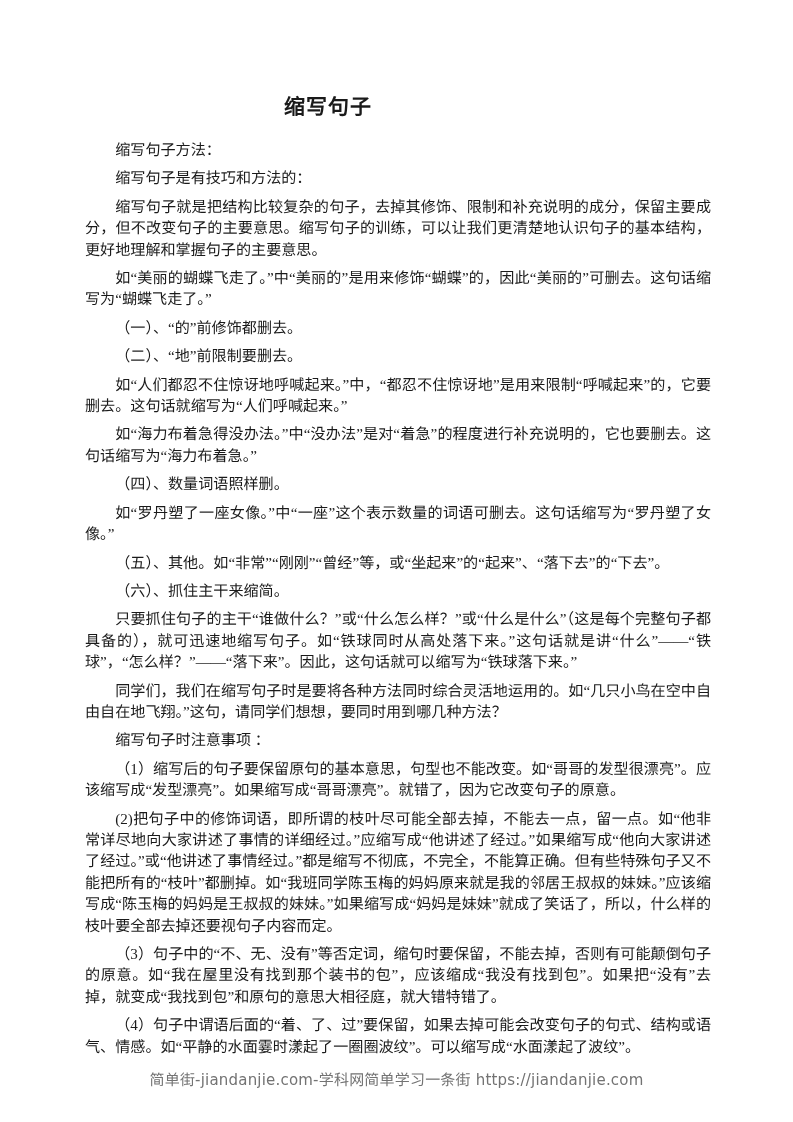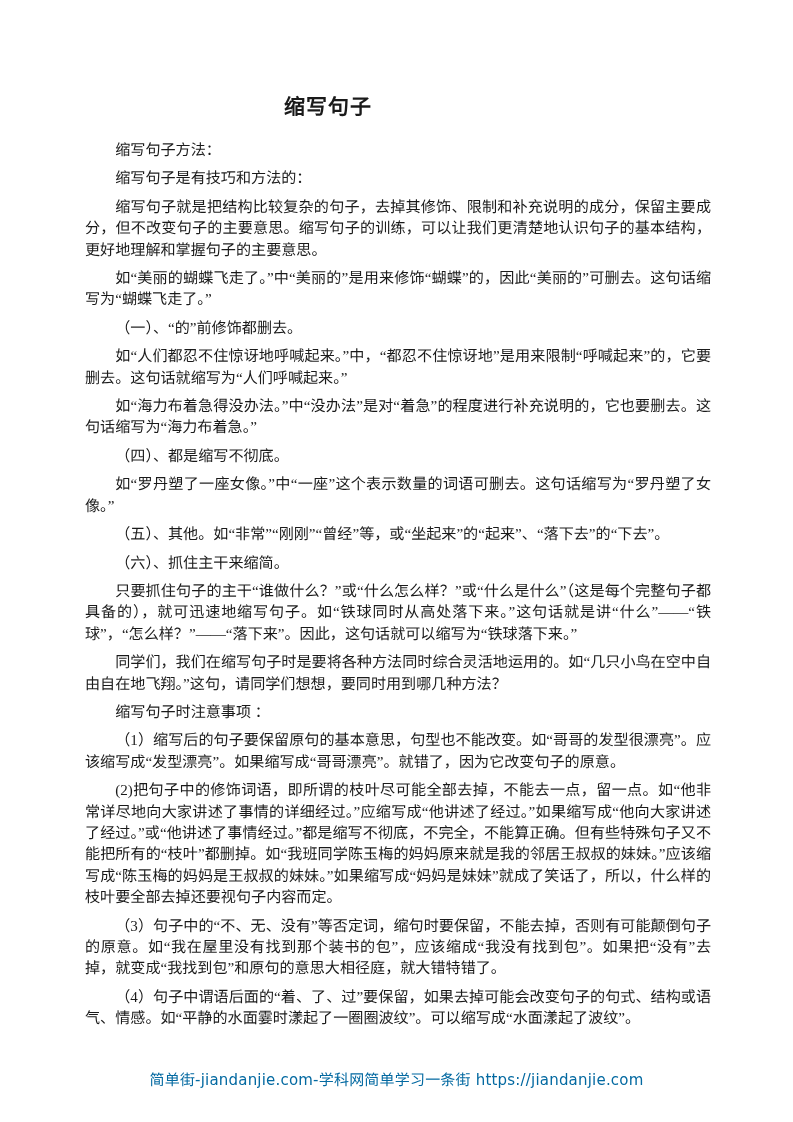--- a/index.html
+++ b/index.html
@@ -68,30 +68,31 @@
 <div class="page">
 
   <h1 class="doc-title">缩写句子</h1>
 
   <div class="body-text">
     <p>缩写句子方法：</p>
     <p>缩写句子是有技巧和方法的：</p>
     <p>缩写句子就是把结构比较复杂的句子，去掉其修饰、限制和补充说明的成分，保留主要成分，但不改变句子的主要意思。缩写句子的训练，可以让我们更清楚地认识句子的基本结构，更好地理解和掌握句子的主要意思。</p>
     <p>如“美丽的蝴蝶飞走了。”中“美丽的”是用来修饰“蝴蝶”的，因此“美丽的”可删去。这句话缩写为“蝴蝶飞走了。”</p>
     <p>（一）、“的”前修饰都删去。</p>
+    <p>（二）、“地”前限制要删去。</p>
     <p>如“人们都忍不住惊讶地呼喊起来。”中，“都忍不住惊讶地”是用来限制“呼喊起来”的，它要删去。这句话就缩写为“人们呼喊起来。”</p>
     <p>如“海力布着急得没办法。”中“没办法”是对“着急”的程度进行补充说明的，它也要删去。这句话缩写为“海力布着急。”</p>
-    <p>（四）、都是缩写不彻底。</p>
+    <p>（四）、数量词语照样删。</p>
     <p>如“罗丹塑了一座女像。”中“一座”这个表示数量的词语可删去。这句话缩写为“罗丹塑了女像。”</p>
     <p>（五）、其他。如“非常”“刚刚”“曾经”等，或“坐起来”的“起来”、“落下去”的“下去”。</p>
     <p>（六）、抓住主干来缩简。</p>
     <p>只要抓住句子的主干“谁做什么？”或“什么怎么样？”或“什么是什么”（这是每个完整句子都具备的），就可迅速地缩写句子。如“铁球同时从高处落下来。”这句话就是讲“什么”——“铁球”，“怎么样？”——“落下来”。因此，这句话就可以缩写为“铁球落下来。”</p>
     <p>同学们，我们在缩写句子时是要将各种方法同时综合灵活地运用的。如“几只小鸟在空中自由自在地飞翔。”这句，请同学们想想，要同时用到哪几种方法？</p>
     <p>缩写句子时注意事项 ：</p>
     <p>（1）缩写后的句子要保留原句的基本意思，句型也不能改变。如“哥哥的发型很漂亮”。应该缩写成“发型漂亮”。如果缩写成“哥哥漂亮”。就错了，因为它改变句子的原意。</p>
     <p>(2)把句子中的修饰词语，即所谓的枝叶尽可能全部去掉，不能去一点，留一点。如“他非常详尽地向大家讲述了事情的详细经过。”应缩写成“他讲述了经过。”如果缩写成“他向大家讲述了经过。”或“他讲述了事情经过。”都是缩写不彻底，不完全，不能算正确。但有些特殊句子又不能把所有的“枝叶”都删掉。如“我班同学陈玉梅的妈妈原来就是我的邻居王叔叔的妹妹。”应该缩写成“陈玉梅的妈妈是王叔叔的妹妹。”如果缩写成“妈妈是妹妹”就成了笑话了，所以，什么样的枝叶要全部去掉还要视句子内容而定。</p>
     <p>（3）句子中的“不、无、没有”等否定词，缩句时要保留，不能去掉，否则有可能颠倒句子的原意。如“我在屋里没有找到那个装书的包”，应该缩成“我没有找到包”。如果把“没有”去掉，就变成“我找到包”和原句的意思大相径庭，就大错特错了。</p>
     <p>（4）句子中谓语后面的“着、了、过”要保留，如果去掉可能会改变句子的句式、结构或语气、情感。如“平静的水面霎时漾起了一圈圈波纹”。可以缩写成“水面漾起了波纹”。</p>
   </div>
 
-  <div class="footer" style="color: #0369a1;">简单街-jiandanjie.com-学科网简单学习一条街 https://jiandanjie.com</div>
+  <div class="footer" style="color: #737373;">简单街-jiandanjie.com-学科网简单学习一条街 https://jiandanjie.com</div>
 
 </div>
 
 </body></html>

